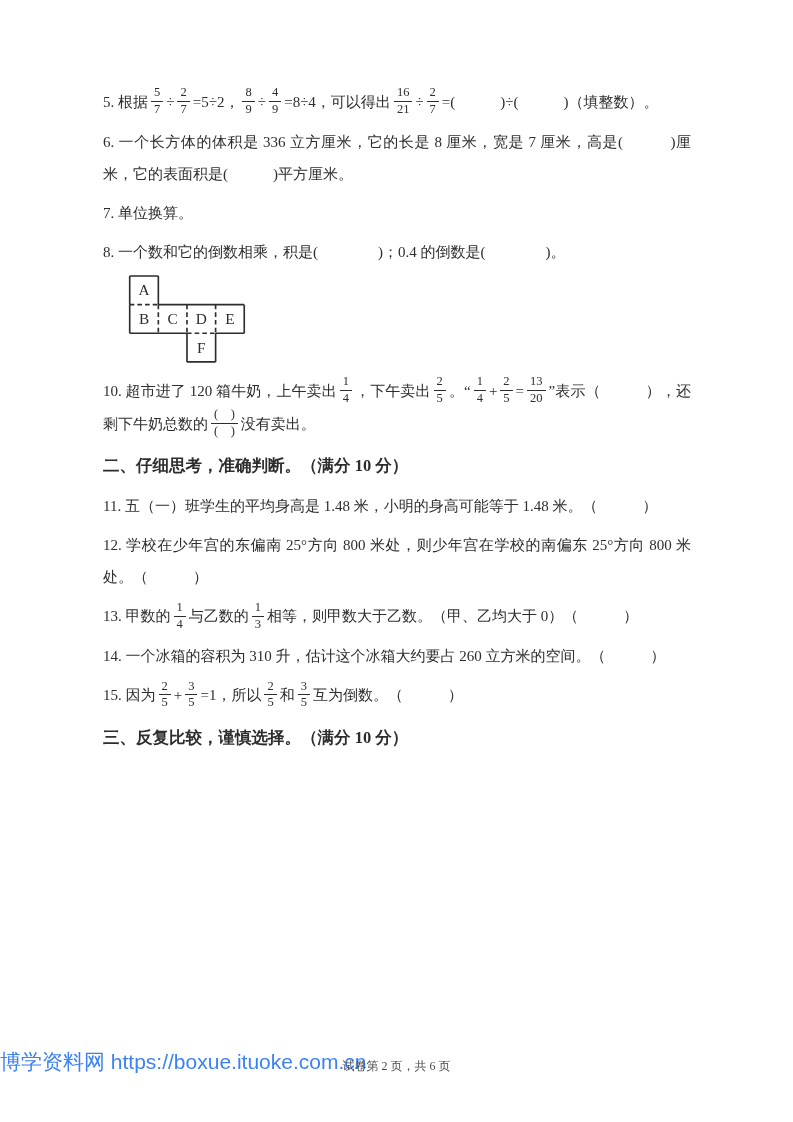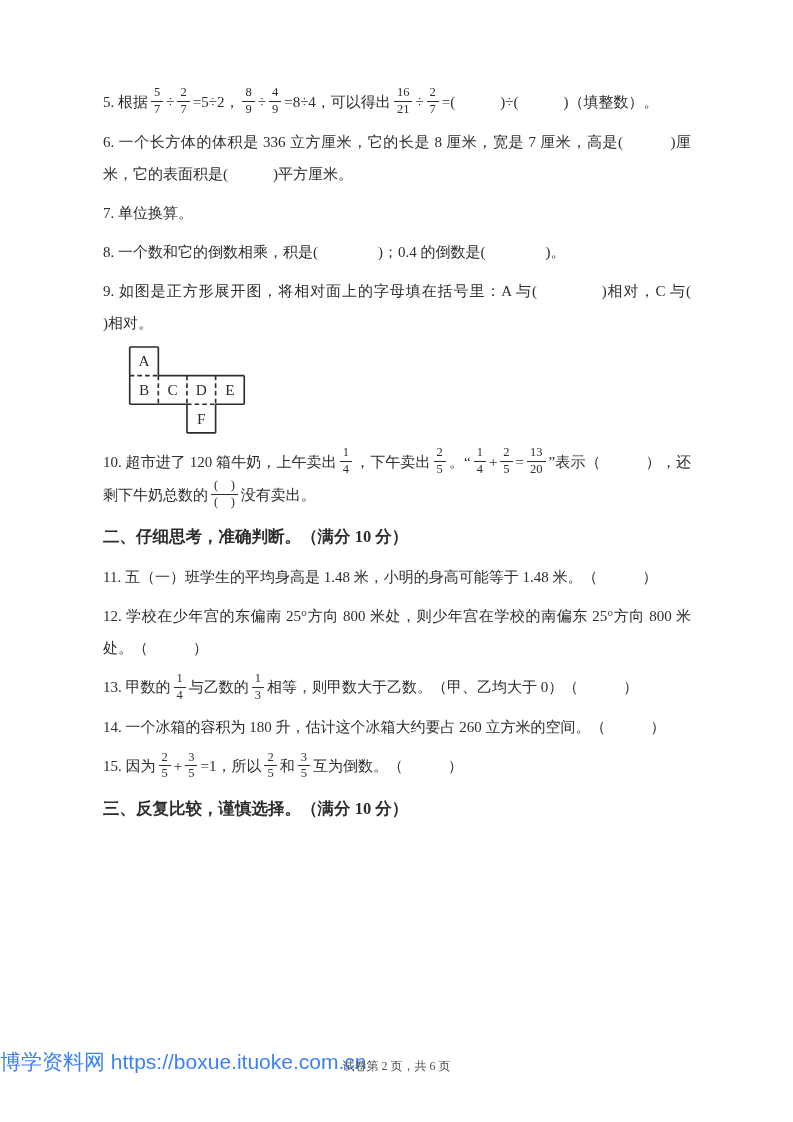--- a/index.html
+++ b/index.html
@@ -85,21 +85,20 @@
   <main class="content">
 
     <p class="q">5. 根据<span class="frac"><span class="num">5</span><span class="den">7</span></span>÷<span class="frac"><span class="num">2</span><span class="den">7</span></span>=5÷2，<span class="frac"><span class="num">8</span><span class="den">9</span></span>÷<span class="frac"><span class="num">4</span><span class="den">9</span></span>=8÷4，可以得出<span class="frac"><span class="num">16</span><span class="den">21</span></span>÷<span class="frac"><span class="num">2</span><span class="den">7</span></span>=(　　　)÷(　　　)（填整数）。</p>
 
     <p class="q">6. 一个长方体的体积是 336 立方厘米，它的长是 8 厘米，宽是 7 厘米，高是(　　　)厘米，它的表面积是(　　　)平方厘米。</p>
 
     <p class="q">7. 单位换算。</p>
 
     <p class="q">8. 一个数和它的倒数相乘，积是(　　　　)；0.4 的倒数是(　　　　)。</p>
 
-    <p class="q">9. 如图是正方形展开图，将相对面上的字母填在括号里：A 与(　　　　)相对，C 与(　　　　)相对。</p>
 
     <div class="net-wrap">
       <svg width="120" height="90" viewBox="0 0 116 88">
         <g stroke="#2d2d2d" stroke-width="1.6" fill="none">
 
           <path d="M1,1 H29 M1,1 V29 M29,1 V29"></path>
           <path d="M29,29 H113 M1,29 V57 M113,29 V57"></path>
           <path d="M1,57 H57 M85,57 H113"></path>
           <path d="M57,57 V85 M85,57 V85 M57,85 H85"></path>
 
@@ -120,21 +119,21 @@
       </svg>
     </div>
 
     <p class="q">10. 超市进了 120 箱牛奶，上午卖出<span class="frac"><span class="num">1</span><span class="den">4</span></span>，下午卖出<span class="frac"><span class="num">2</span><span class="den">5</span></span>。“<span class="frac"><span class="num">1</span><span class="den">4</span></span>+<span class="frac"><span class="num">2</span><span class="den">5</span></span>=<span class="frac"><span class="num">13</span><span class="den">20</span></span>”表示（　　　），还剩下牛奶总数的<span class="frac"><span class="num">(　)</span><span class="den">(　)</span></span>没有卖出。</p>
 
     <p class="sec">二、仔细思考，准确判断。（满分 10 分）</p>
 
     <p class="q">11. 五（一）班学生的平均身高是 1.48 米，小明的身高可能等于 1.48 米。（　　　）</p>
     <p class="q">12. 学校在少年宫的东偏南 25°方向 800 米处，则少年宫在学校的南偏东 25°方向 800 米处。（　　　）</p>
     <p class="q">13. 甲数的<span class="frac"><span class="num">1</span><span class="den">4</span></span>与乙数的<span class="frac"><span class="num">1</span><span class="den">3</span></span>相等，则甲数大于乙数。（甲、乙均大于 0）（　　　）</p>
-    <p class="q">14. 一个冰箱的容积为 180 升，估计这个冰箱大约要占 260 立方米的空间。（　　　）</p>
+    <p class="q">14. 一个冰箱的容积为 310 升，估计这个冰箱大约要占 260 立方米的空间。（　　　）</p>
     <p class="q">15. 因为<span class="frac"><span class="num">2</span><span class="den">5</span></span>+<span class="frac"><span class="num">3</span><span class="den">5</span></span>=1，所以<span class="frac"><span class="num">2</span><span class="den">5</span></span>和<span class="frac"><span class="num">3</span><span class="den">5</span></span>互为倒数。（　　　）</p>
 
     <p class="sec">三、反复比较，谨慎选择。（满分 10 分）</p>
 
 
   </main>
 
   <div class="watermark">博学资料网 https://boxue.ituoke.com.cn</div>
   <div class="pageno">试卷第 2 页，共 6 页</div>
 </div>

